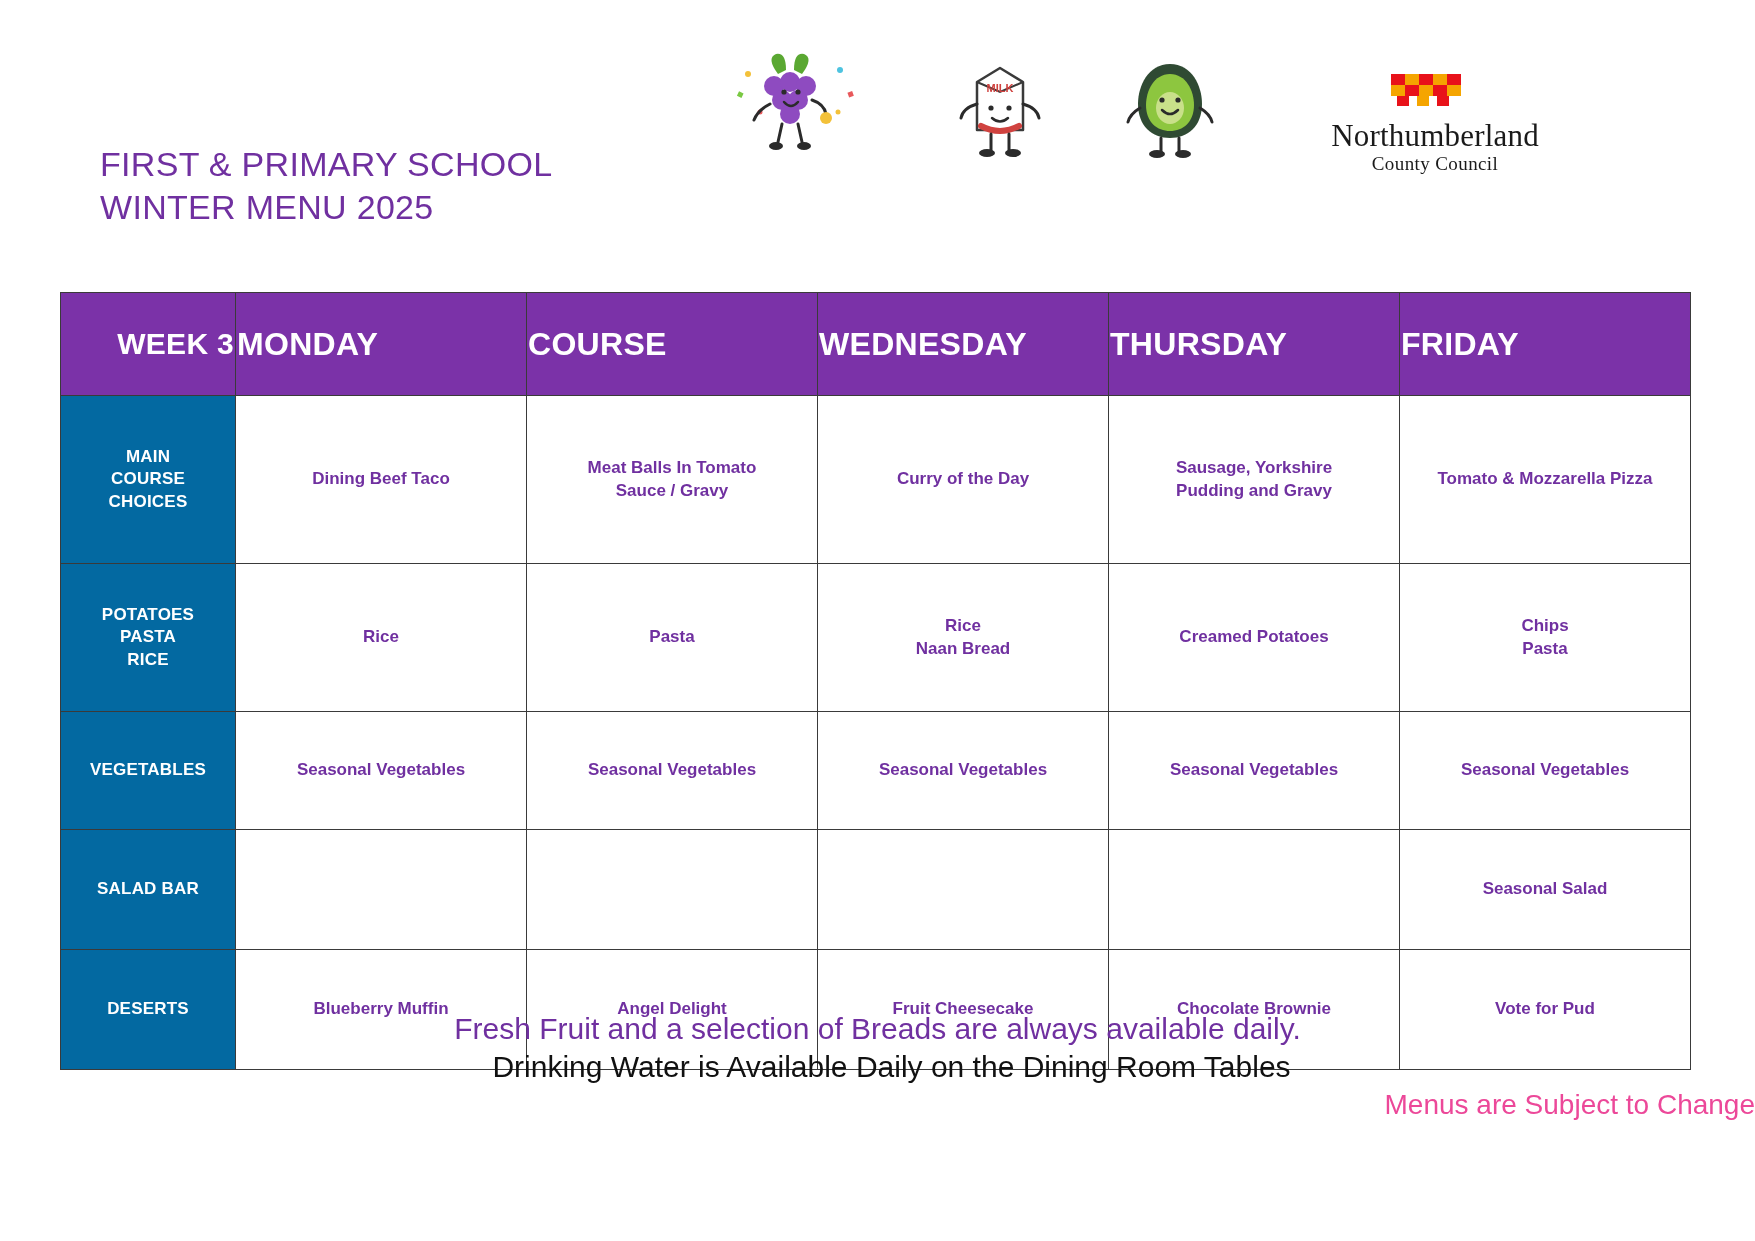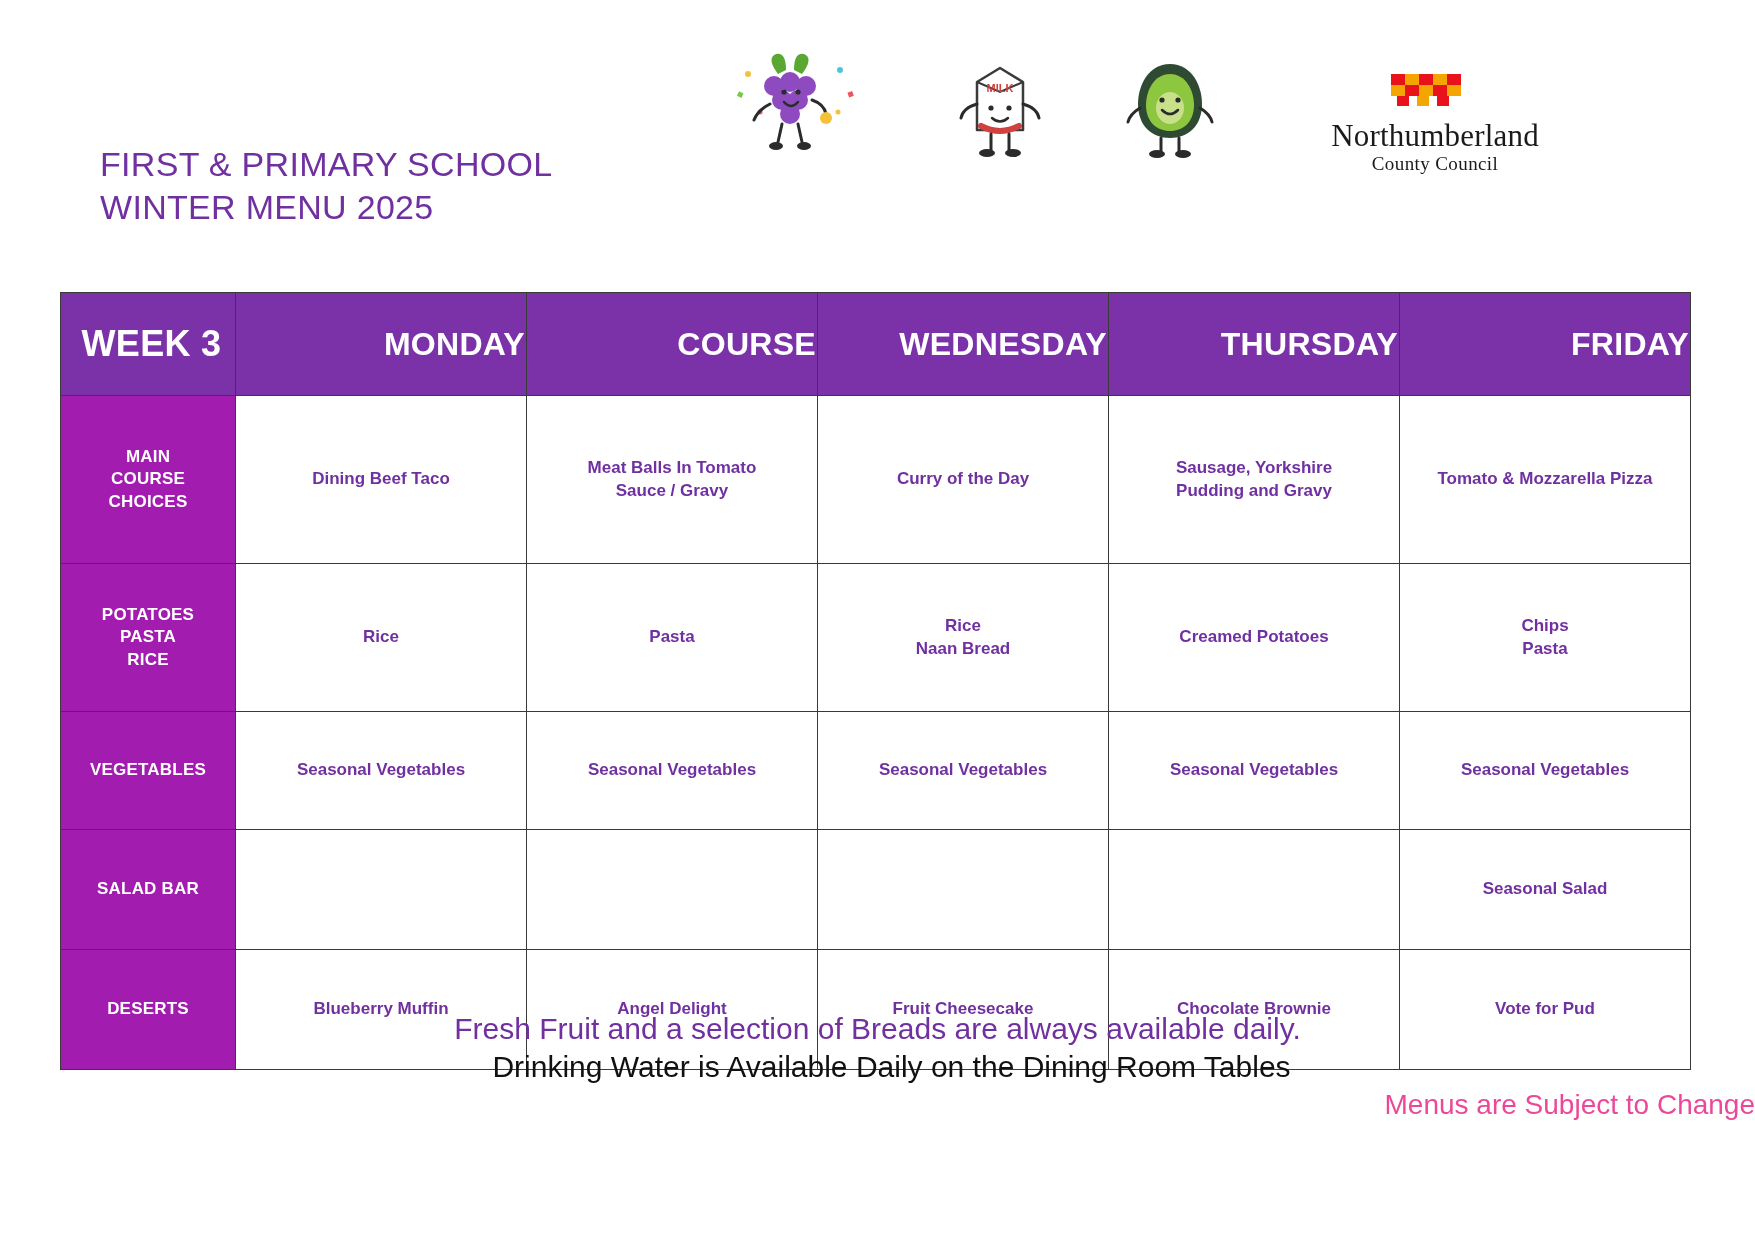--- a/index.html
+++ b/index.html
@@ -94,30 +94,30 @@
   .menu-table td, .menu-table th {
     border: 1px solid #3a3a3a;
     vertical-align: middle;
   }
   .menu-table thead th {
     background: #7B32A8;
     color: #ffffff;
     font-size: 32px;
     font-weight: bold;
     height: 100px;
+    text-align: left;
+    letter-spacing: 0.3px;
+  }
+  .menu-table thead th.corner {
+    font-size: 30px;
+    padding-left: 8px;
     text-align: right;
-    letter-spacing: 0.3px;
-  }
-  .menu-table thead th.corner {
-    font-size: 36px;
-    padding-left: 8px;
-    text-align: center;
   }
   td.rowlabel {
-    background: #a21caf;
+    background: #0369a1;
     color: #ffffff;
     font-size: 17px;
     font-weight: bold;
     text-align: center;
     line-height: 1.3;
     letter-spacing: 0.2px;
     white-space: pre-line;
   }
   td.cell {
     background: #ffffff;

